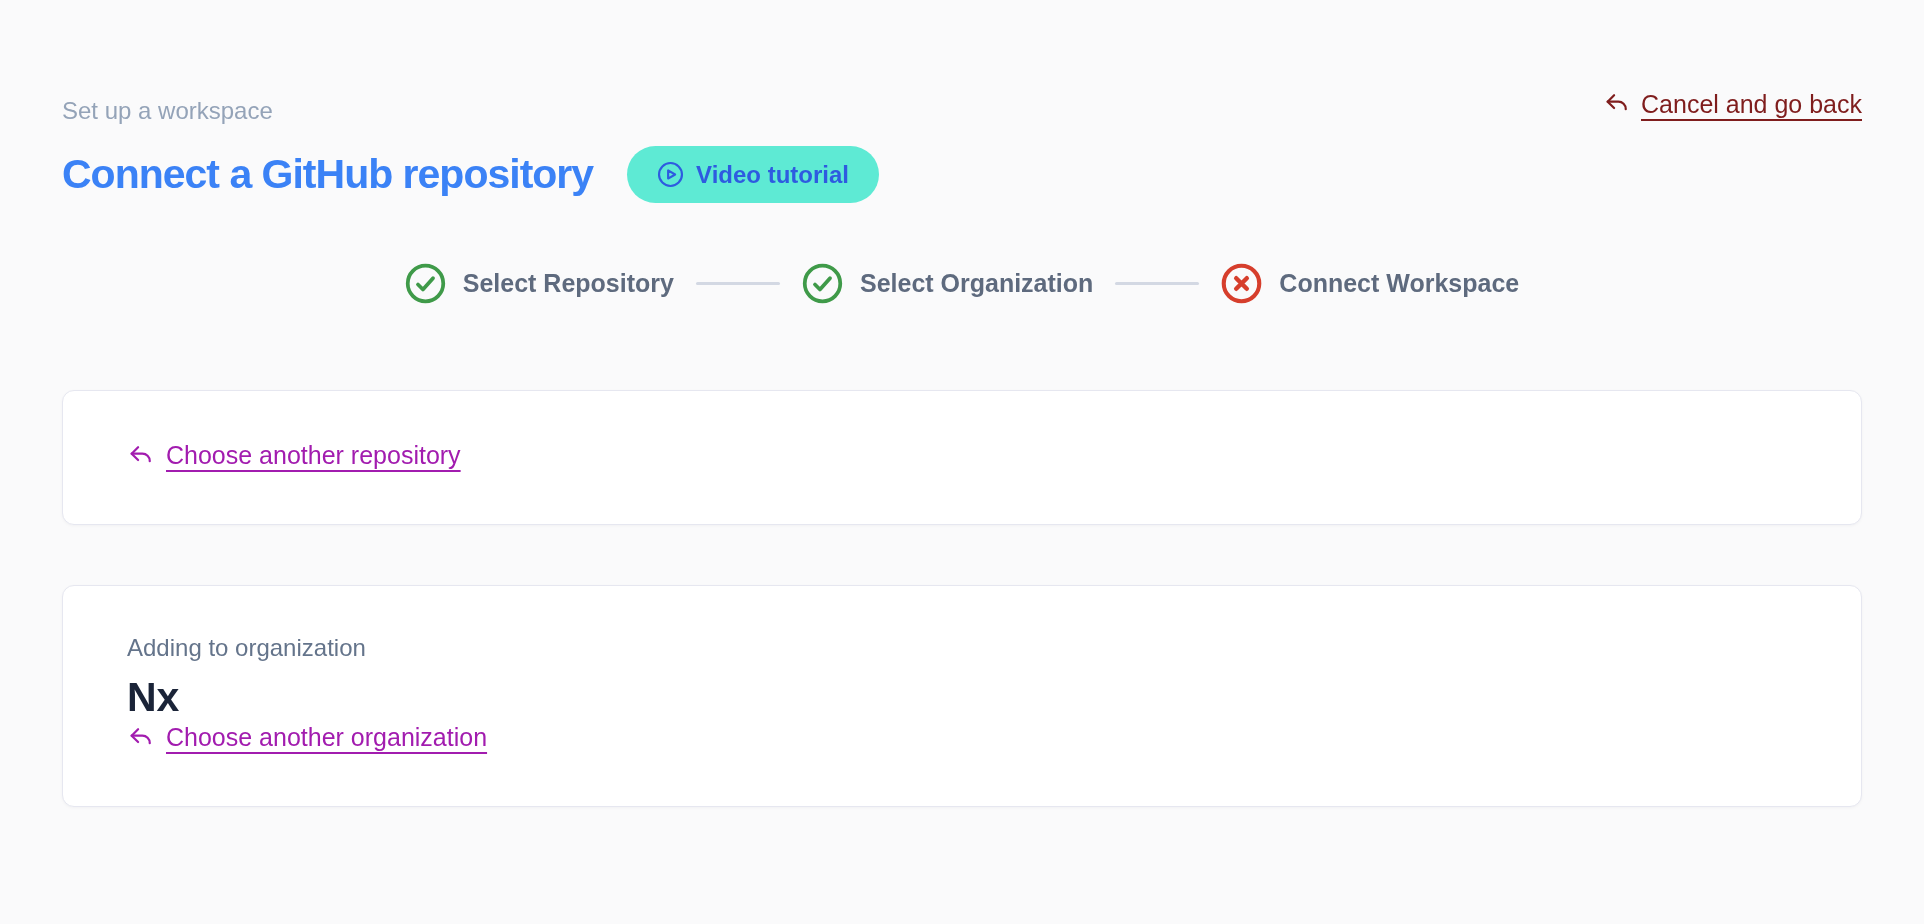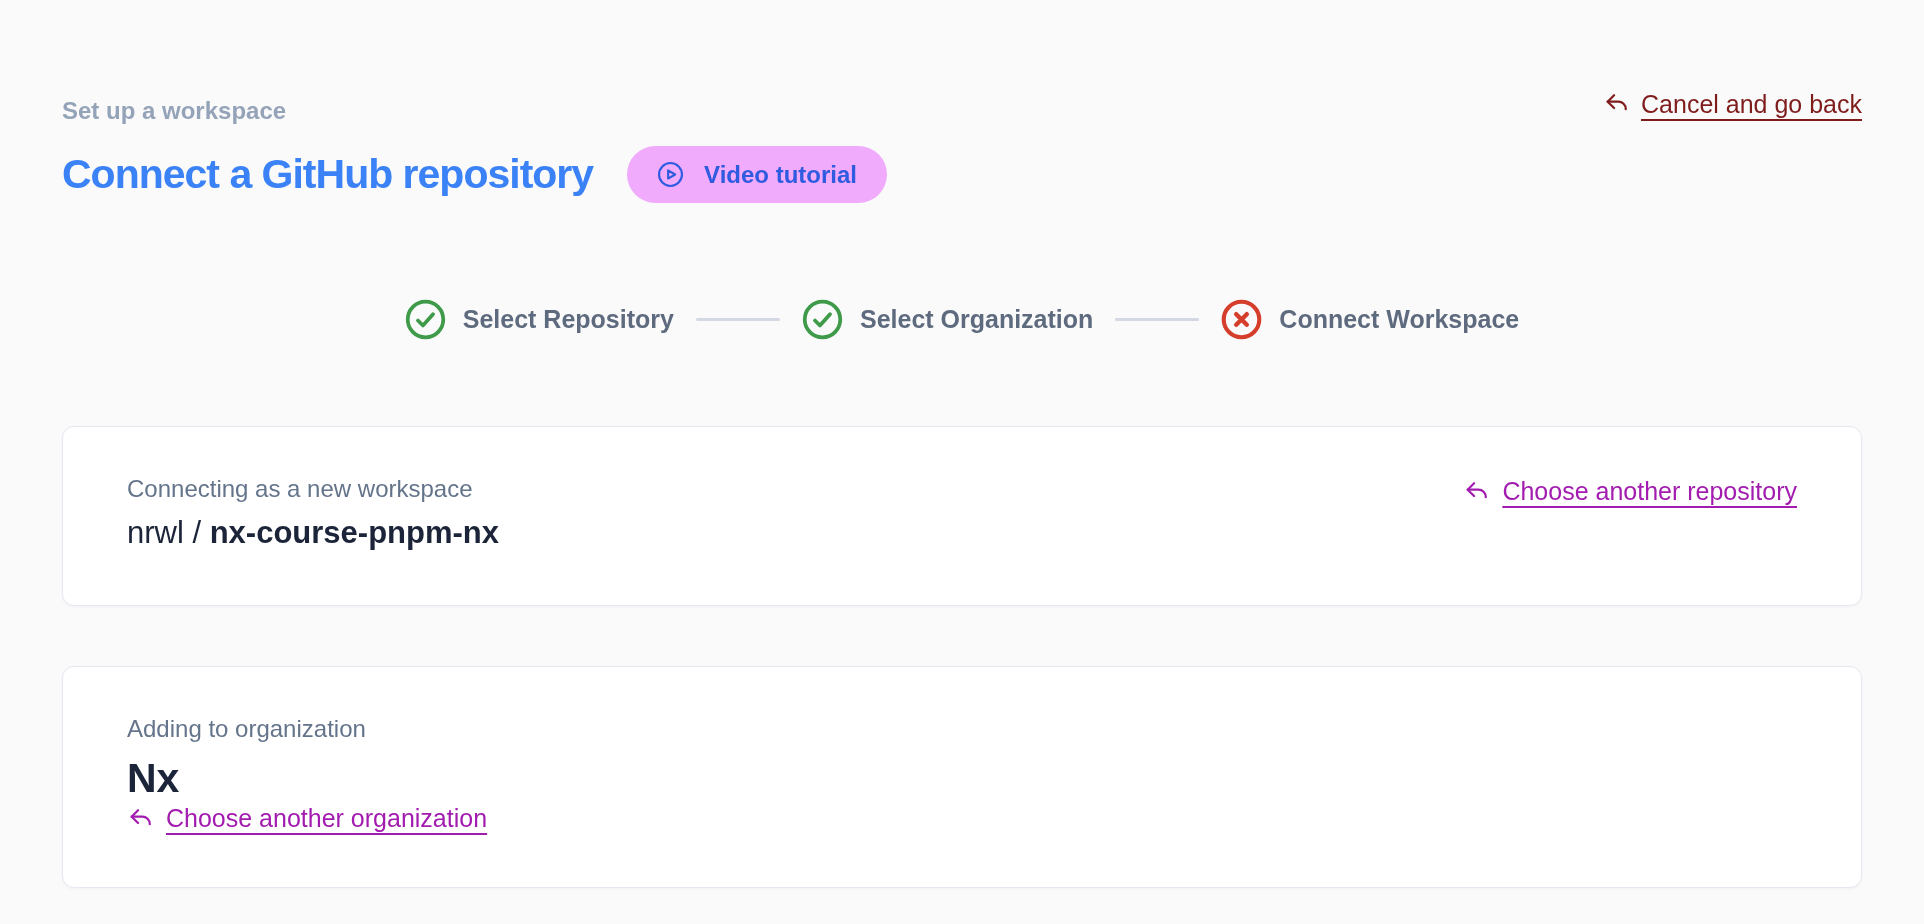--- a/index.html
+++ b/index.html
@@ -15,21 +15,21 @@
   
   .header-top {
     display: flex;
     justify-content: space-between;
     align-items: flex-start;
   }
   .eyebrow {
     font-size: 24px;
     line-height: 30px;
     color: #94a3b8;
-    font-weight: 700;
+    font-weight: 400;
   }
   .cancel-link {
     display: inline-flex;
     align-items: flex-start;
     gap: 10px;
     font-size: 25px;
     color: #7f1d1d;
     cursor: pointer;
     margin-top: -6px;
   }
@@ -48,37 +48,37 @@
   }
   h1.page-title {
     font-size: 41px;
     font-weight: 700;
     letter-spacing: -1px;
     color: #3b82f6;
   }
   .video-pill {
     display: inline-flex;
     align-items: center;
-    gap: 20px;
-    background: #f0abfc;
+    gap: 12px;
+    background: #5eead4;
     color: #2e5be0;
     border: none;
     border-radius: 30px;
     height: 57px;
     padding: 0 30px;
     font-family: "Liberation Sans", sans-serif;
     font-size: 24px;
     font-weight: 700;
     cursor: pointer;
   }
   .icon-play { width: 27px; height: 27px; }
 
   
   .stepper {
-    margin-top: 96px;
+    margin-top: 60px;
     display: flex;
     justify-content: center;
     align-items: center;
   }
   .step {
     display: flex;
     align-items: center;
     gap: 17px;
   }
   .step-label {
@@ -203,27 +203,20 @@
     <div class="connector"></div>
     <div class="step">
       <svg class="step-icon error" viewBox="0 0 24 24">
           <use href="#def-x-circle"></use>
         </svg>
       <span class="step-label">Connect Workspace</span>
     </div>
   </div>
 
   <div class="card card-repository">
-    <div>
-      <div class="card-label">Connecting as a new workspace</div>
-      <div class="card-value">
-        <span class="owner">nrwl / </span>
-        <span class="repo-name">nx-course-pnpm-nx</span>
-      </div>
-    </div>
     <a class="card-action">
       <svg class="icon-undo" viewBox="0 0 24 24">
           <use href="#def-undo"></use>
         </svg>
       <span class="link-text">Choose another repository</span>
     </a>
   </div>
 
   <div class="card card-organization">
     <div>

